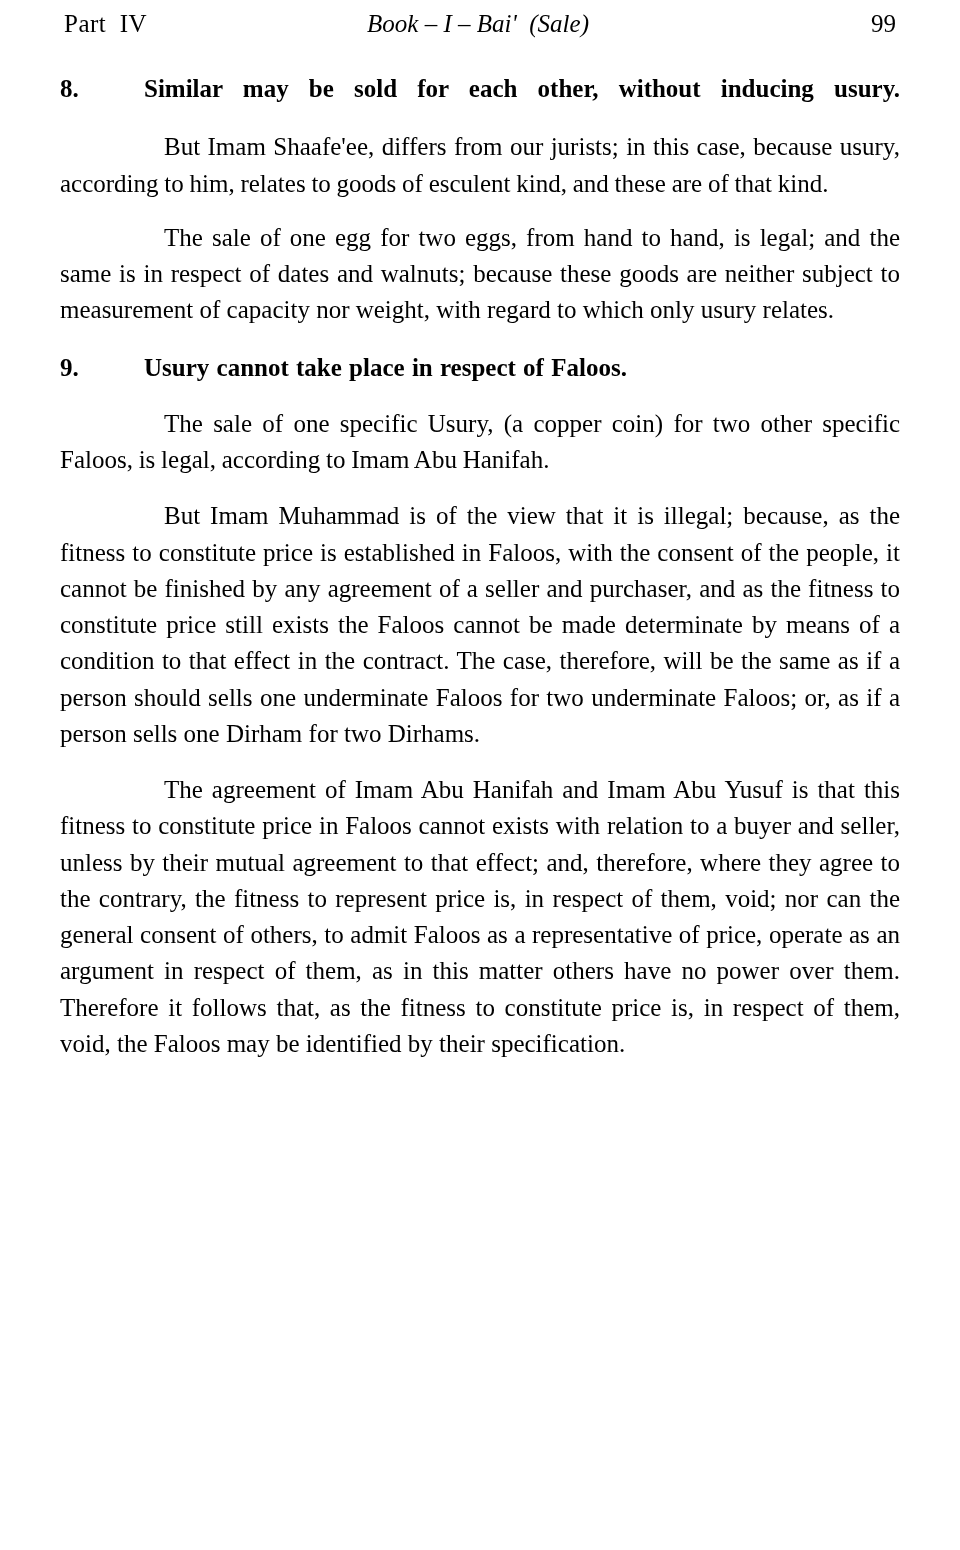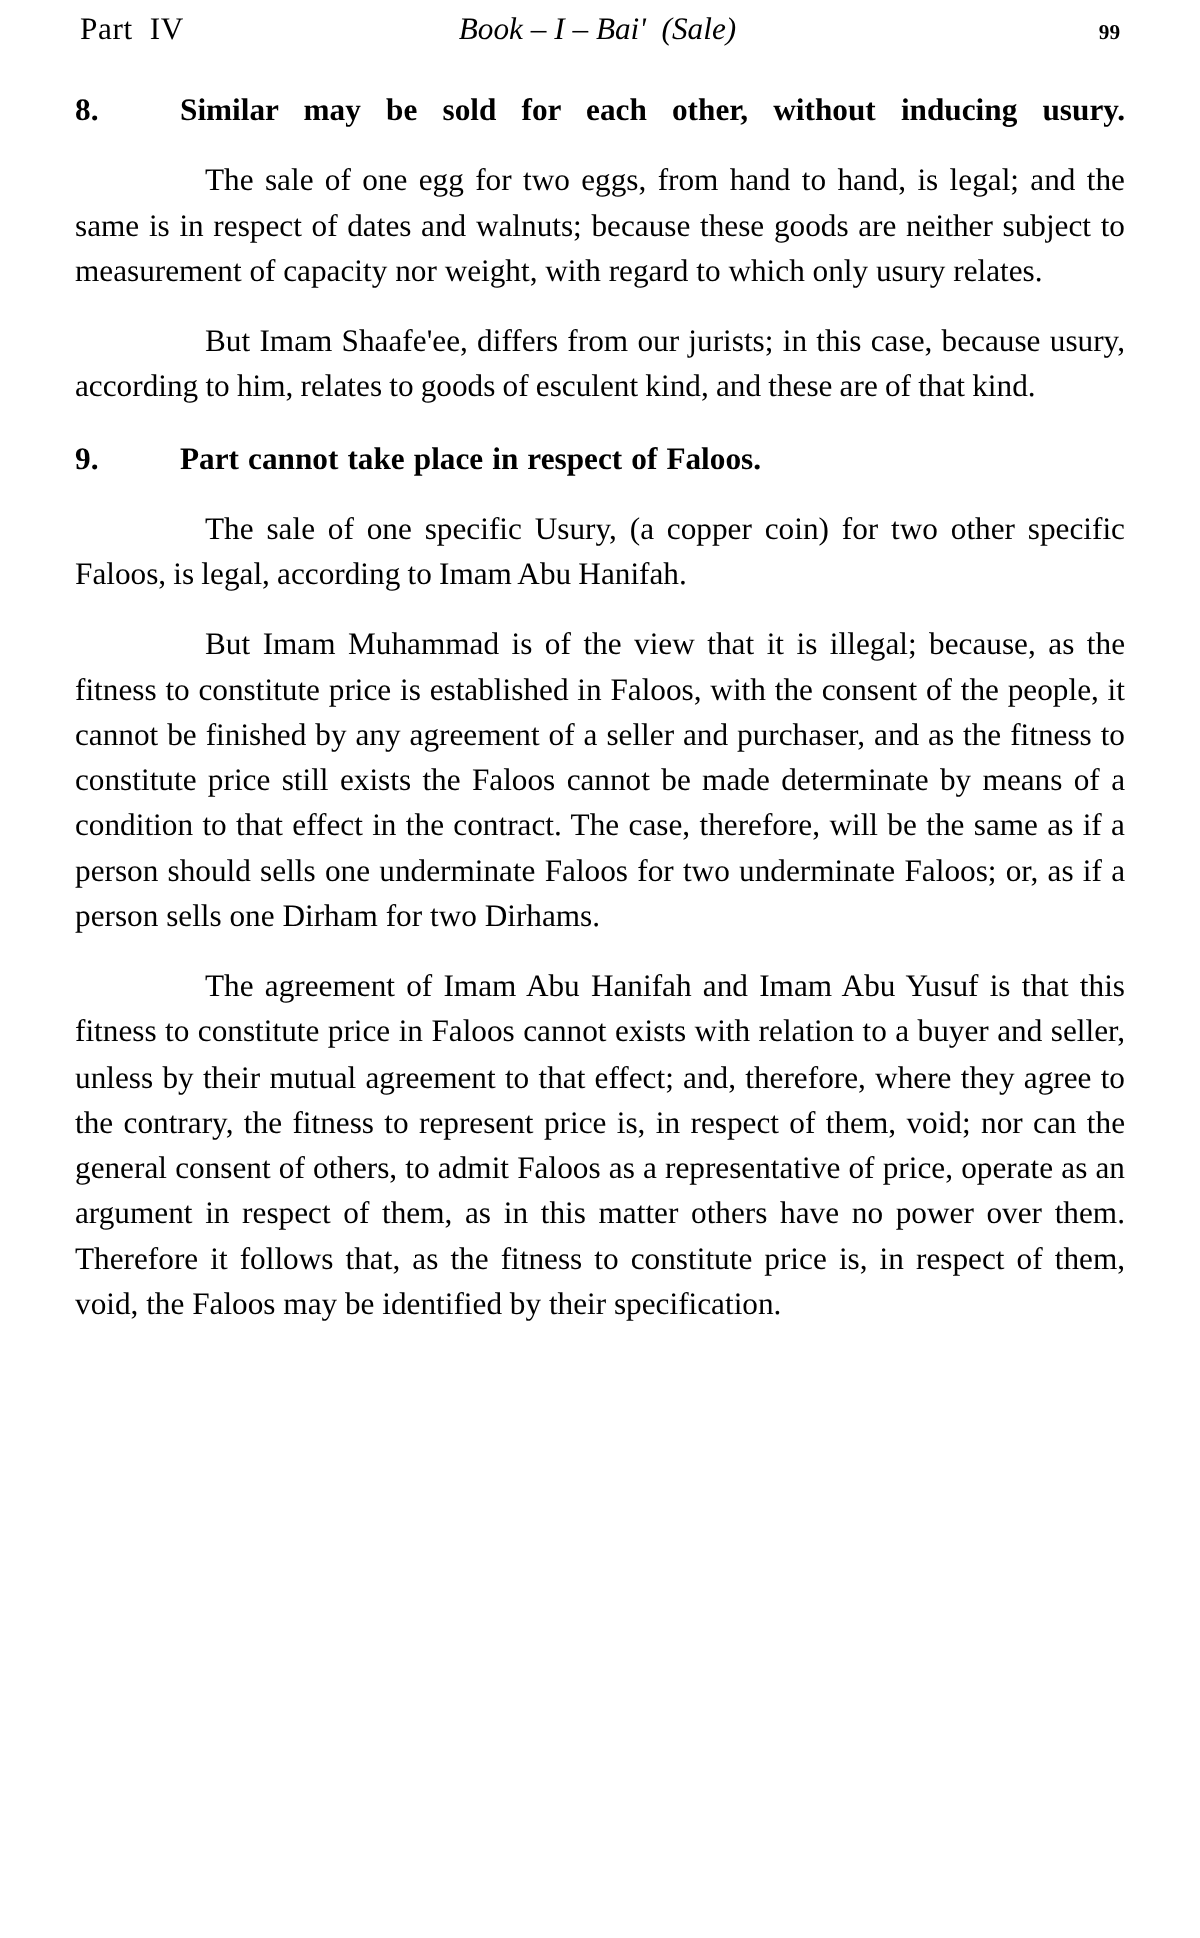--- a/index.html
+++ b/index.html
@@ -38,25 +38,24 @@
     position: absolute;
     left: 0;
     right: 4px;
     text-align: center;
     font-size: 25px;
     font-style: italic;
     font-family: "Liberation Serif", "DejaVu Serif", serif;
     white-space: pre;
   }
   .header-right {
-    font-size: 17px;
+    font-size: 25px;
     margin-left: auto;
     position: relative;
     z-index: 2;
-    font-weight: bold;
   }
   .content {
     margin: 22px 60px 0 60px;
   }
   .section-head {
     display: flex;
     align-items: flex-start;
     font-weight: bold;
     font-size: 25px;
     line-height: 1.33;
@@ -109,26 +108,26 @@
     <div class="header-right">99</div>
   </div>
 
   <div class="content">
 
     <div class="section-head">
       <span class="section-num">8.</span>
       <span class="section-title spread">Similar may be sold for each other, without inducing usury.</span>
     </div>
 
+    <p class="para tight">But Imam Shaafe'ee, differs from our jurists; in this case, because usury, according to him, relates to goods of esculent kind, and these are of that kind.</p>
     <p class="para first-after-head">The sale of one egg for two eggs, from hand to hand, is legal; and the same is in respect of dates and walnuts; because these goods are neither subject to measurement of capacity nor weight, with regard to which only usury relates.</p>
-    <p class="para tight">But Imam Shaafe'ee, differs from our jurists; in this case, because usury, according to him, relates to goods of esculent kind, and these are of that kind.</p>
 
     <div class="section-head">
       <span class="section-num">9.</span>
-      <span class="section-title">Part cannot take place in respect of Faloos.</span>
+      <span class="section-title">Usury cannot take place in respect of Faloos.</span>
     </div>
 
     <p class="para first-after-head tight">The sale of one specific Usury, (a copper coin) for two other specific Faloos, is legal, according to Imam Abu Hanifah.</p>
     <p class="para">But Imam Muhammad is of the view that it is illegal; because, as the fitness to constitute price is established in Faloos, with the consent of the people, it cannot be finished by any agreement of a seller and purchaser, and as the fitness to constitute price still exists the Faloos cannot be made determinate by means of a condition to that effect in the contract. The case, therefore, will be  the same as if a person should sells one underminate Faloos for two underminate Faloos; or, as if a person sells one Dirham for two Dirhams.</p>
     <p class="para">The agreement of Imam Abu Hanifah and Imam Abu Yusuf is that this fitness to constitute price in Faloos cannot exists  with relation to a buyer and seller, unless by their mutual agreement to that effect; and, therefore, where they agree to the contrary, the fitness to represent price is, in respect of them, void; nor can the general consent of others, to admit Faloos as a representative of price, operate as an argument in respect of them, as in this matter others have no power over them. Therefore it follows that, as the fitness to constitute price is, in respect of them, void, the Faloos may be identified by their specification.</p>
 
   </div>
 </div>
 
 </body></html>

